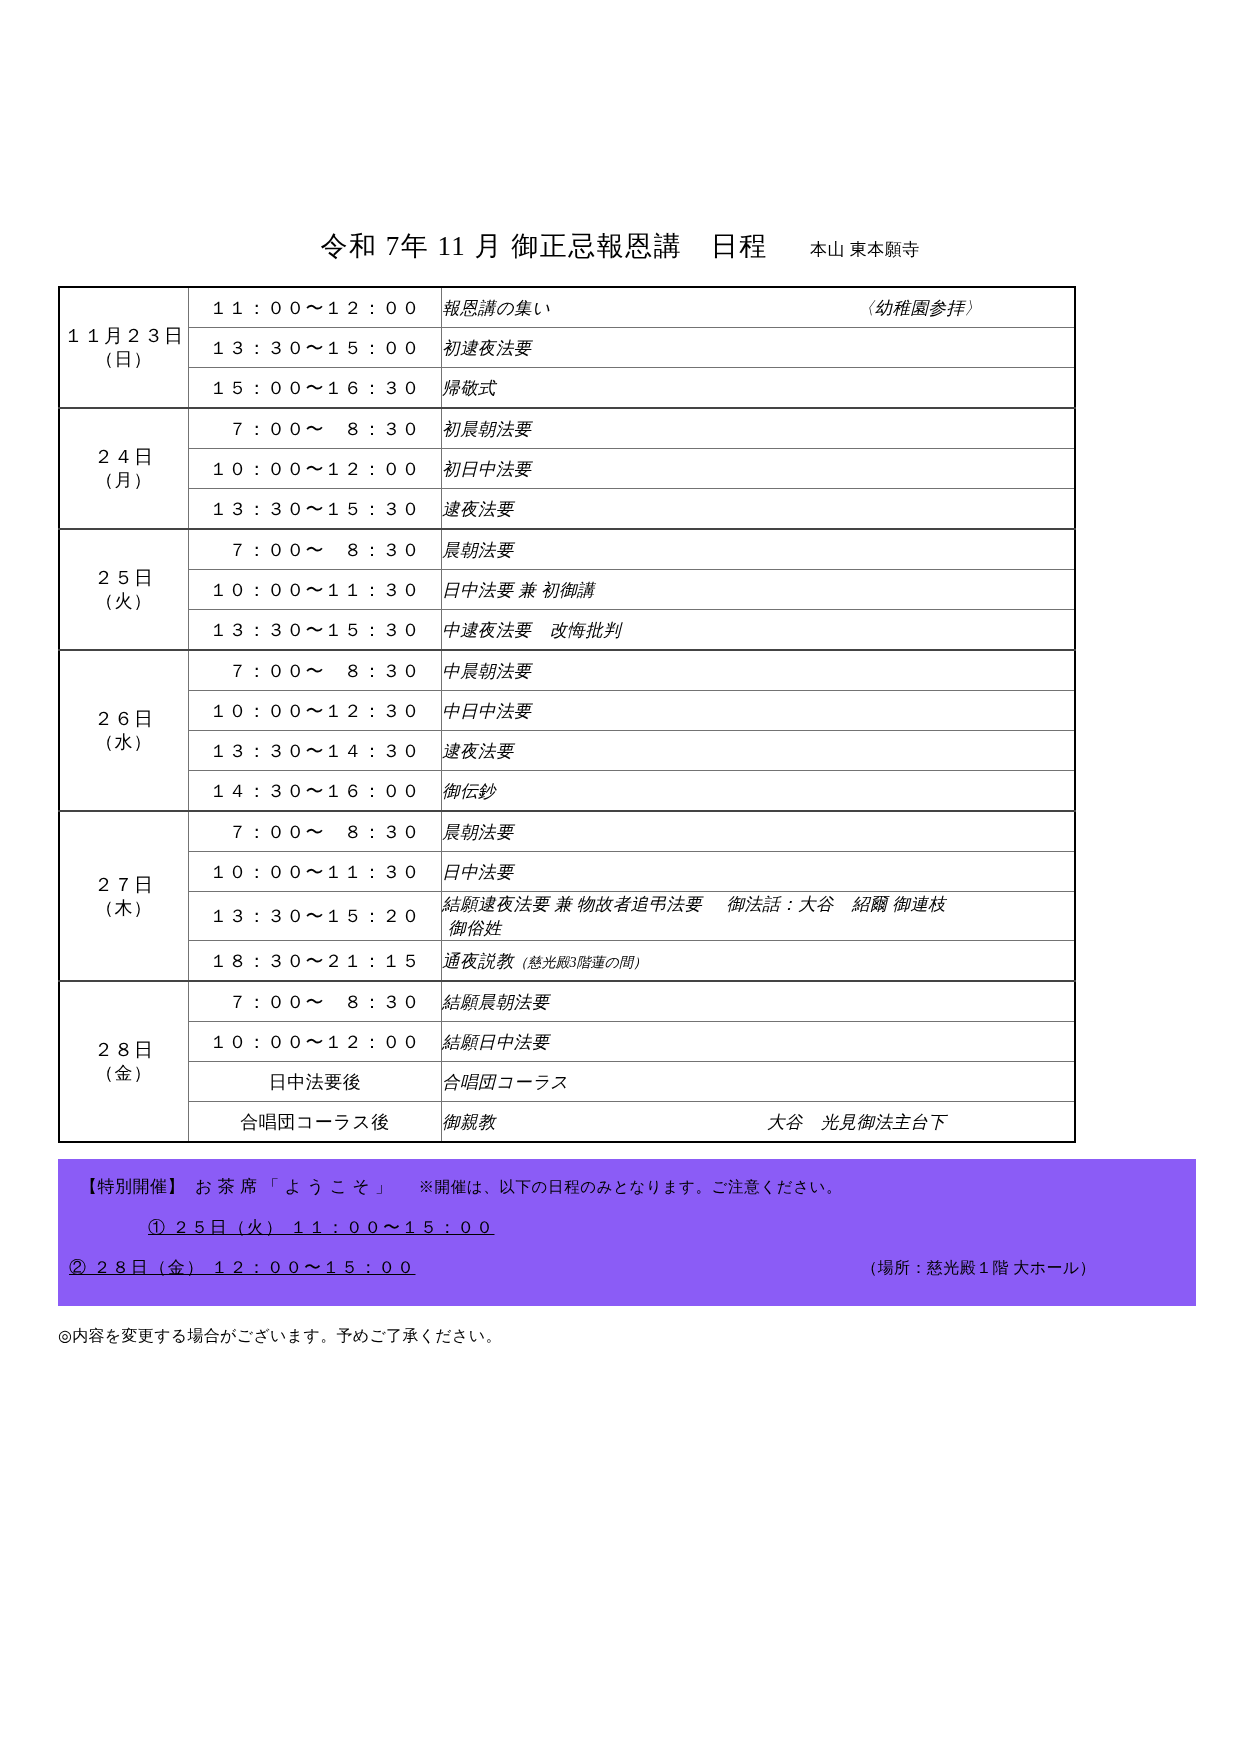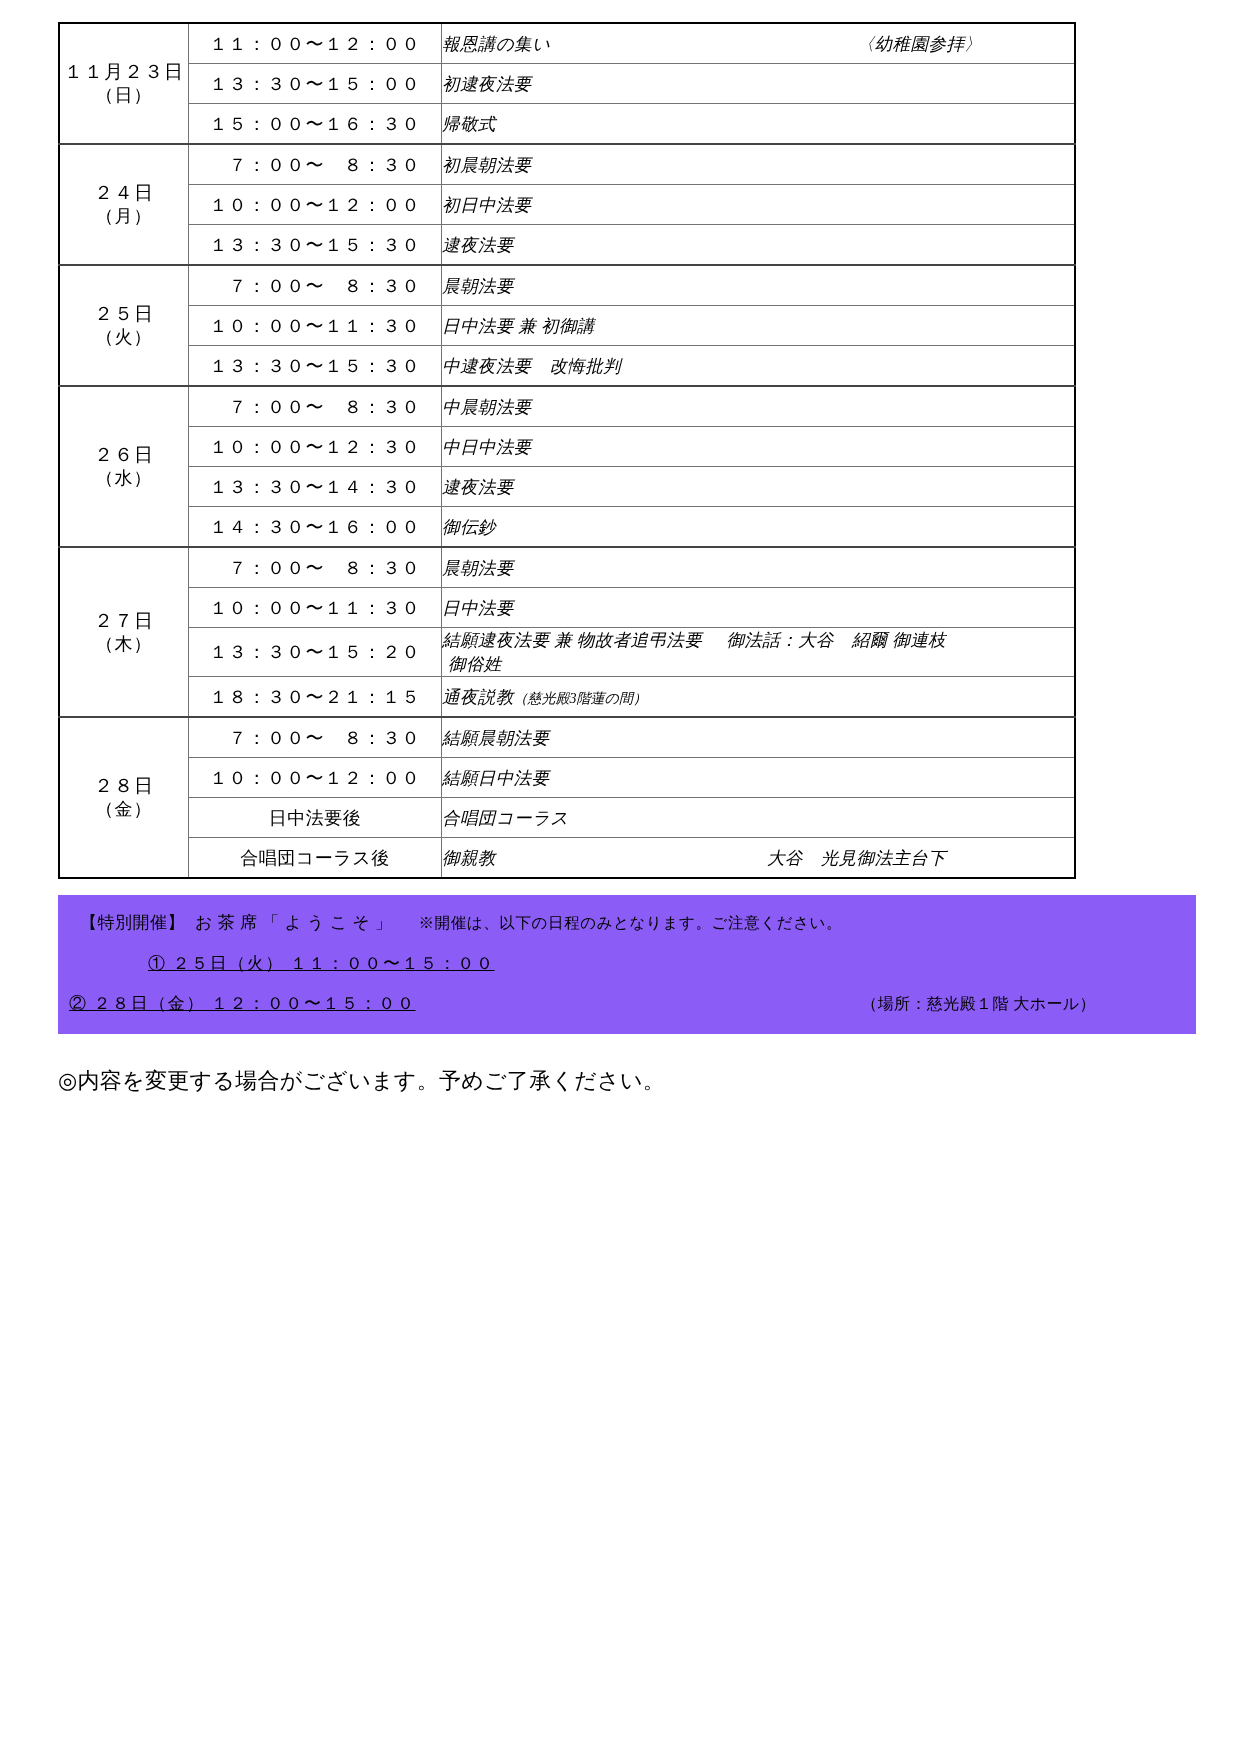--- a/index.html
+++ b/index.html
@@ -131,40 +131,44 @@
   }
   .notice-head { margin-bottom: 20px; }
   .notice-head .nh-em { letter-spacing: 0.5px; }
   .notice-head .nh-note { font-size: 15.5px; margin-left: 26px; }
   .notice-item {
     padding-left: 90px;
     margin-bottom: 20px;
     display: flex;
     align-items: baseline;
   }
-  .notice-item:last-child { margin-bottom: 0; padding-left: 11px; }
+  .notice-item:last-child { margin-bottom: 8px; padding-left: 11px; }
   .ni-text { letter-spacing: 1.6px; text-decoration: underline; }
   .ni-place {
     margin-left: auto;
     padding-right: 100px;
     font-size: 16px;
     letter-spacing: 0.4px;
   }
 
   .disclaimer {
-    margin-top: 32px;
-    font-size: 22px;
+    margin-top: 20px;
+    font-size: 16px;
     letter-spacing: 0.3px;
   }
 </style>
 </head>
 <body>
 
 <div class="page">
 
+  <div class="title-row">
+    <span class="title-main">令和 7年 11 月 御正忌報恩講　日程</span>
+    <span class="title-sub">本山 東本願寺</span>
+  </div>
 
   <table class="sched">
     <tbody id="sched-body">
         <tr>
           <td class="col-day day-cell" rowspan="3">
             <span class="dnum">１１月２３日</span>
             <span class="dow">（日）</span>
           </td>
           <td class="col-time time-cell">１１：００〜１２：００</td>
           <td class="col-event event-cell">

